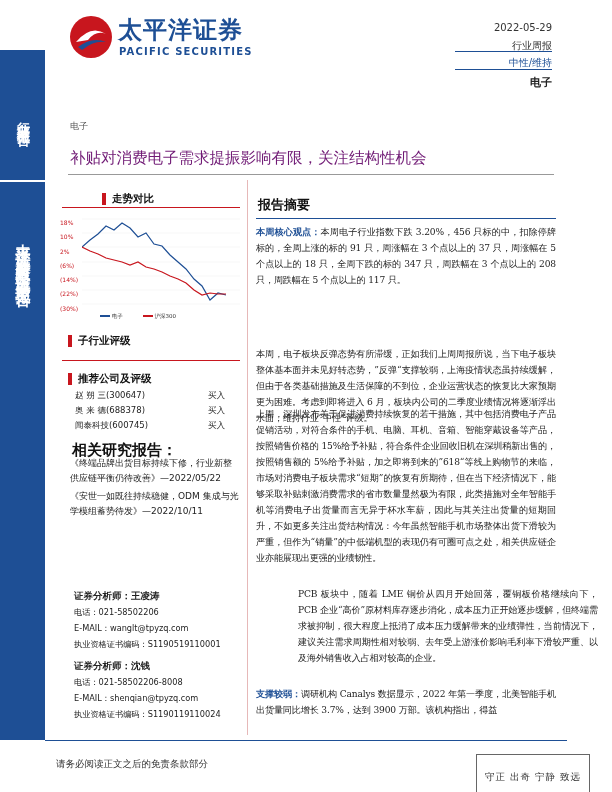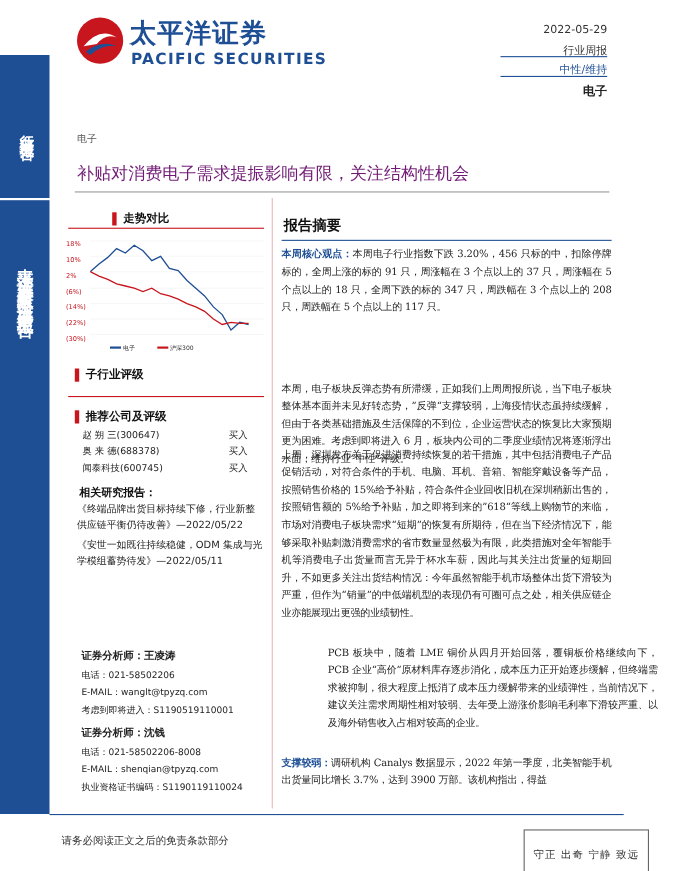--- a/index.html
+++ b/index.html
@@ -5,38 +5,38 @@
   html, body { margin:0; padding:0; }
   body { width:612px; height:792px; position:relative; background:#fff; font-family:"DejaVu Sans", sans-serif; color:#222; overflow:hidden; }
   .abs { position:absolute; }
   .sidebar-top { left:0; top:50px; width:45px; height:130px; background:#1e4f95; }
   .sidebar-bottom { left:0; top:182px; width:45px; height:558px; background:#1e4f95; }
   .vtext { color:#fff; font-weight:bold; writing-mode:vertical-rl; text-orientation:upright; letter-spacing:2px; }
   .vtext.small { font-size:13px; left:14px; top:62px; }
   .vtext.big { font-size:15px; left:13px; top:232px; letter-spacing:3px; }
   .logo-circle { left:68px; top:14px; width:46px; height:46px; }
   .logo-cn { left:118px; top:14px; font-size:24px; font-weight:bold; color:#1e4f95; letter-spacing:1px; }
-  .logo-en { left:119px; top:46px; font-size:14px; color:#1e4f95; letter-spacing:1.2px; font-weight:bold; }
+  .logo-en { left:119px; top:46px; font-size:10px; color:#1e4f95; letter-spacing:1.2px; font-weight:bold; }
   .hdr-date { right:60px; top:22px; font-size:10px; color:#333; text-align:right; }
   .hdr-type { right:60px; top:39px; font-size:10px; color:#333; }
   .hdr-rating { right:60px; top:56px; font-size:10px; color:#1e4f95; }
   .hdr-sector { right:60px; top:75px; font-size:11px; color:#222; font-weight:bold; }
   .hdr-rule1 { left:455px; top:51px; width:97px; height:1px; background:#1e4f95; }
   .hdr-rule2 { left:455px; top:69px; width:97px; height:1px; background:#1e4f95; }
   .cat-label { left:70px; top:120px; font-size:9px; color:#555; }
   .title { left:70px; top:148px; font-size:15.5px; color:#701a75; font-family:"DejaVu Serif", serif; }
   .title-rule { left:68px; top:174px; width:486px; height:1px; background:#999; }
   .sec-head { font-size:10.5px; font-weight:bold; color:#111; display:flex; align-items:center; gap:6px; }
   .sec-bar { width:4px; height:12px; background:#c8161e; }
   .chart-box { left:60px; top:210px; width:180px; height:112px; }
   .ticks { font-size:6px; color:#c8161e; }
   .legend { font-size:5.5px; color:#333; }
   .sep-line { height:1px; background:#c8161e; }
   .stock-row { font-size:8.5px; display:flex; justify-content:space-between; width:150px; left:75px; color:#222; }
-  .small-head { font-size:10px; font-weight:bold; color:#111; }
+  .small-head { font-size:15px; font-weight:bold; color:#111; }
   .rr-item { font-size:9px; line-height:15px; color:#222; width:170px; }
   .analyst { font-size:8.2px; color:#222; line-height:16px; }
   .analyst b { font-size:9.5px; }
   .vrule { left:247px; top:180px; width:1px; height:555px; background:#e6b8b8; }
   .right-head { left:258px; top:196px; font-size:13px; font-weight:bold; color:#111; font-family:"DejaVu Serif", serif; }
   .right-head-rule { left:256px; top:218px; width:300px; height:1px; background:#1e4f95; }
   .para { left:256px; width:300px; font-size:9.1px; line-height:16px; color:#222; text-align:justify; font-family:"DejaVu Serif", serif; letter-spacing:-0.15px; }
   .para .hl { color:#1e4f95; font-weight:bold; }
   .footer-rule { left:45px; top:740px; width:522px; height:1px; background:#1e4f95; }
   .footer-text { left:56px; top:758px; font-size:9.5px; color:#333; }
@@ -125,28 +125,28 @@
     <span>买入</span>
   </div>
 <div class="abs stock-row" style="top:420px;">
     <span>闻泰科技(600745)</span>
     <span>买入</span>
   </div>
 
 <div class="abs small-head" style="left:72px;top:441px;">相关研究报告：</div>
 <div class="abs" style="left:70px;top:456px;">
   <div class="rr-item">《终端品牌出货目标持续下修，行业新整供应链平衡仍待改善》—2022/05/22</div>
-  <div class="rr-item" style="margin-top:3px;">《安世一如既往持续稳健，ODM 集成与光学模组蓄势待发》—2022/05/11</div>
+  <div class="rr-item" style="margin-top:3px;">《安世一如既往持续稳健，ODM 集成与光学模组蓄势待发》—2022/10/11</div>
 </div>
 
 <div class="abs analyst" style="left:74px;top:588px;">
   <div><b>证券分析师：</b><b>王凌涛</b></div>
   <div>电话：021-58502206</div>
   <div>E-MAIL：wanglt@tpyzq.com</div>
-  <div>考虑到即将进入：S1190519110001</div>
+  <div>执业资格证书编码：S1190519110001</div>
 </div>
 <div class="abs analyst" style="left:74px;top:658px;">
   <div><b>证券分析师：</b><b>沈钱</b></div>
   <div>电话：021-58502206-8008</div>
   <div>E-MAIL：shenqian@tpyzq.com</div>
   <div>执业资格证书编码：S1190119110024</div>
 </div>
 
 <div class="abs vrule"></div>
 

